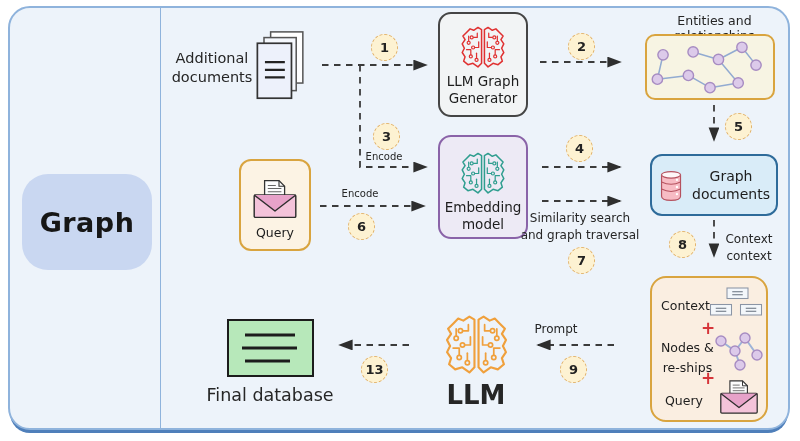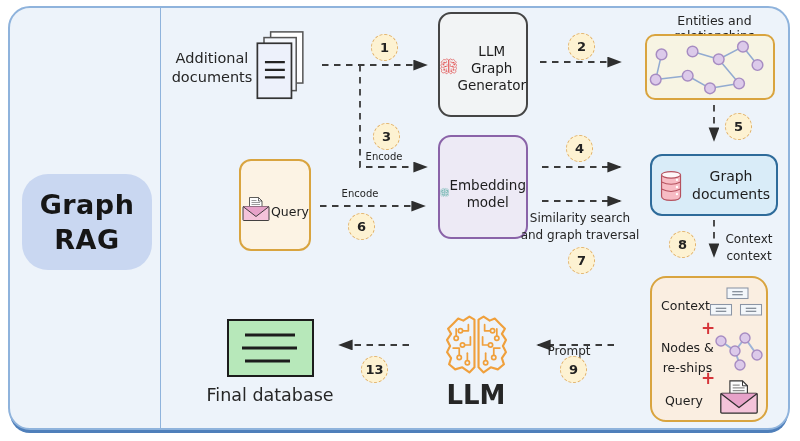--- a/index.html
+++ b/index.html
@@ -24,21 +24,21 @@
   .abs { position: absolute; }
   .title-box {
     left: 12px; top: 166px; width: 130px; height: 96px;
     background: #c9d7f1; border-radius: 26px;
     display: flex; flex-direction: column; align-items: center; justify-content: center;
     font-size: 27px; font-weight: 700; line-height: 35px; color: #161616;
     letter-spacing: 0.5px;
   }
   .lbl { position: absolute; color: #262626; }
   .node-box {
-    position: absolute; display: flex; 
+    position: absolute; display: flex; flex-direction: column;
     align-items: center; justify-content: center; text-align: center;
   }
   .box-llmgg {
     left: 428px; top: 4px; width: 90px; height: 105px;
     background: #f2f4f5; border: 2px solid #454545; border-radius: 13px;
     padding-top: 4px;
   }
   .box-embed {
     left: 428px; top: 127px; width: 90px; height: 104px;
     background: #edeaf5; border: 2px solid #8a63a8; border-radius: 13px;
@@ -160,21 +160,20 @@
     </symbol>
   </defs>
 </svg>
 
 <div id="stage">
   <div class="frame">
     <div class="divider"></div>
 
     <div class="abs title-box">
       <span>Graph</span>
-      <span>RAG</span>
     </div>
 
     <svg class="arrows" width="782" height="424" viewBox="0 0 782 424">
       <defs>
         <marker id="ah" markerWidth="9" markerHeight="8" refX="7" refY="3" orient="auto">
           <path d="M0 0 L8 3 L0 6 Z" fill="#2e2e2e"></path>
         </marker>
       </defs>
       <g fill="none" stroke="#3b3b3b" stroke-width="1.8" stroke-dasharray="6.5 5.5">
         <path d="M312 57 H416" marker-end="url(#ah)"></path>
@@ -290,21 +289,21 @@
     <div class="lbl small-lbl" style="left:346px; top:143px; width:56px;">Encode</div>
     <div class="lbl small-lbl" style="left:320px; top:180px; width:60px;">Encode</div>
     <div class="lbl mid-lbl" style="left:500px; top:202px; width:140px;">
       <div>Similarity search</div>
       <div>and graph traversal</div>
     </div>
     <div class="lbl mid-lbl" style="left:712px; top:223px; width:54px;">
       <div>Context</div>
       <div>context</div>
     </div>
-    <div class="lbl mid-lbl" style="left:529px; top:313px; width:60px;margin-top:22px;">Prompt</div>
+    <div class="lbl mid-lbl" style="left:516px; top:313px; width:60px;">Prompt</div>
 
     <div class="badge" style="left:361px; top:26px;">1</div>
     <div class="badge" style="left:558px; top:25px;">2</div>
     <div class="badge" style="left:363px; top:115px;">3</div>
     <div class="badge" style="left:556px; top:127px;">4</div>
     <div class="badge" style="left:715px; top:105px;">5</div>
     <div class="badge" style="left:338px; top:205px;">6</div>
     <div class="badge" style="left:558px; top:239px;">7</div>
     <div class="badge" style="left:659px; top:223px;">8</div>
     <div class="badge" style="left:550px; top:348px;">9</div>

